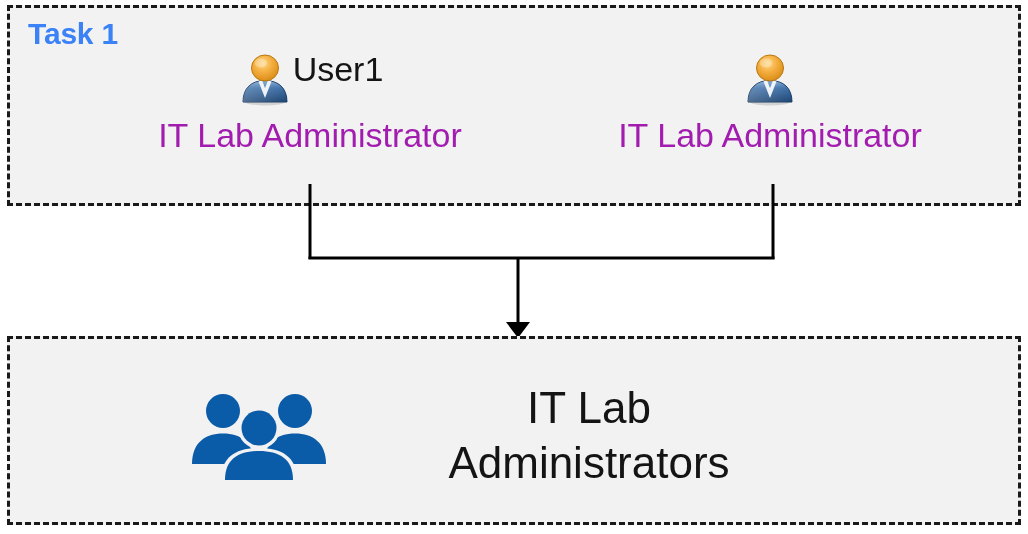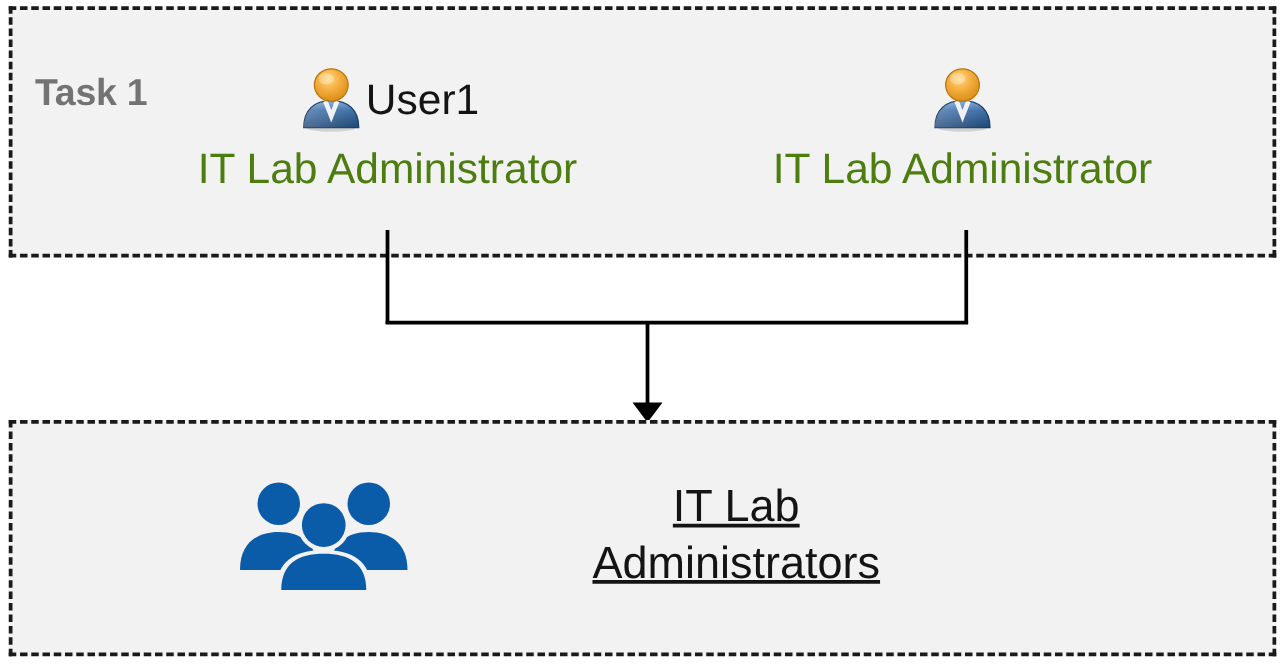--- a/index.html
+++ b/index.html
@@ -40,76 +40,74 @@
     top: 336px;
     width: 1014px;
     height: 189px;
   }
 
   .task-label {
     position: absolute;
     font-family: "Liberation Sans", sans-serif;
     font-weight: bold;
     font-size: 30px;
-    color: #737373;
+    color: #3b82f6;
     letter-spacing: -0.2px;
     white-space: nowrap;
-    margin-top: 41px;
   }
   #task1-label { left: 28px; top: 17px; }
   #task2-label { left: 36px; top: 374px; }
 
   
   .entity {
     position: absolute;
     text-align: center;
     white-space: nowrap;
   }
   .entity-row1 {
     display: flex;
-    align-items: center;
+    align-items: flex-start;
     justify-content: center;
   }
   .entity-name {
     font-family: "Liberation Sans", sans-serif;
     font-size: 34px;
     color: #141414;
     line-height: 1.0;
   }
   .entity-role {
     font-family: "Liberation Sans", sans-serif;
     font-size: 34px;
-    color: #4d7c0f;
+    color: #a21caf;
     line-height: 1.25;
     margin-top: 6px;
   }
 
   #entity-user1  { left: 120px; top: 52px; width: 380px; }
   #entity-guest  { left: 580px; top: 52px; width: 380px; }
 
   
   #entity-group {
     position: absolute;
     left: 190px;
     top: 380px;
     width: 600px;
     display: flex;
     align-items: center;
     justify-content: flex-start;
     gap: 60px;
   }
   #group-label {
     font-family: "Liberation Sans", sans-serif;
-    font-size: 36px;
+    font-size: 44px;
     color: #141414;
     line-height: 1.25;
     text-align: center;
     white-space: pre-line;
     flex: 1;
-    text-decoration: underline;
   }
 
   
   #connector {
     position: absolute;
     left: 0;
     top: 0;
     width: 1028px;
     height: 534px;
     pointer-events: none;

